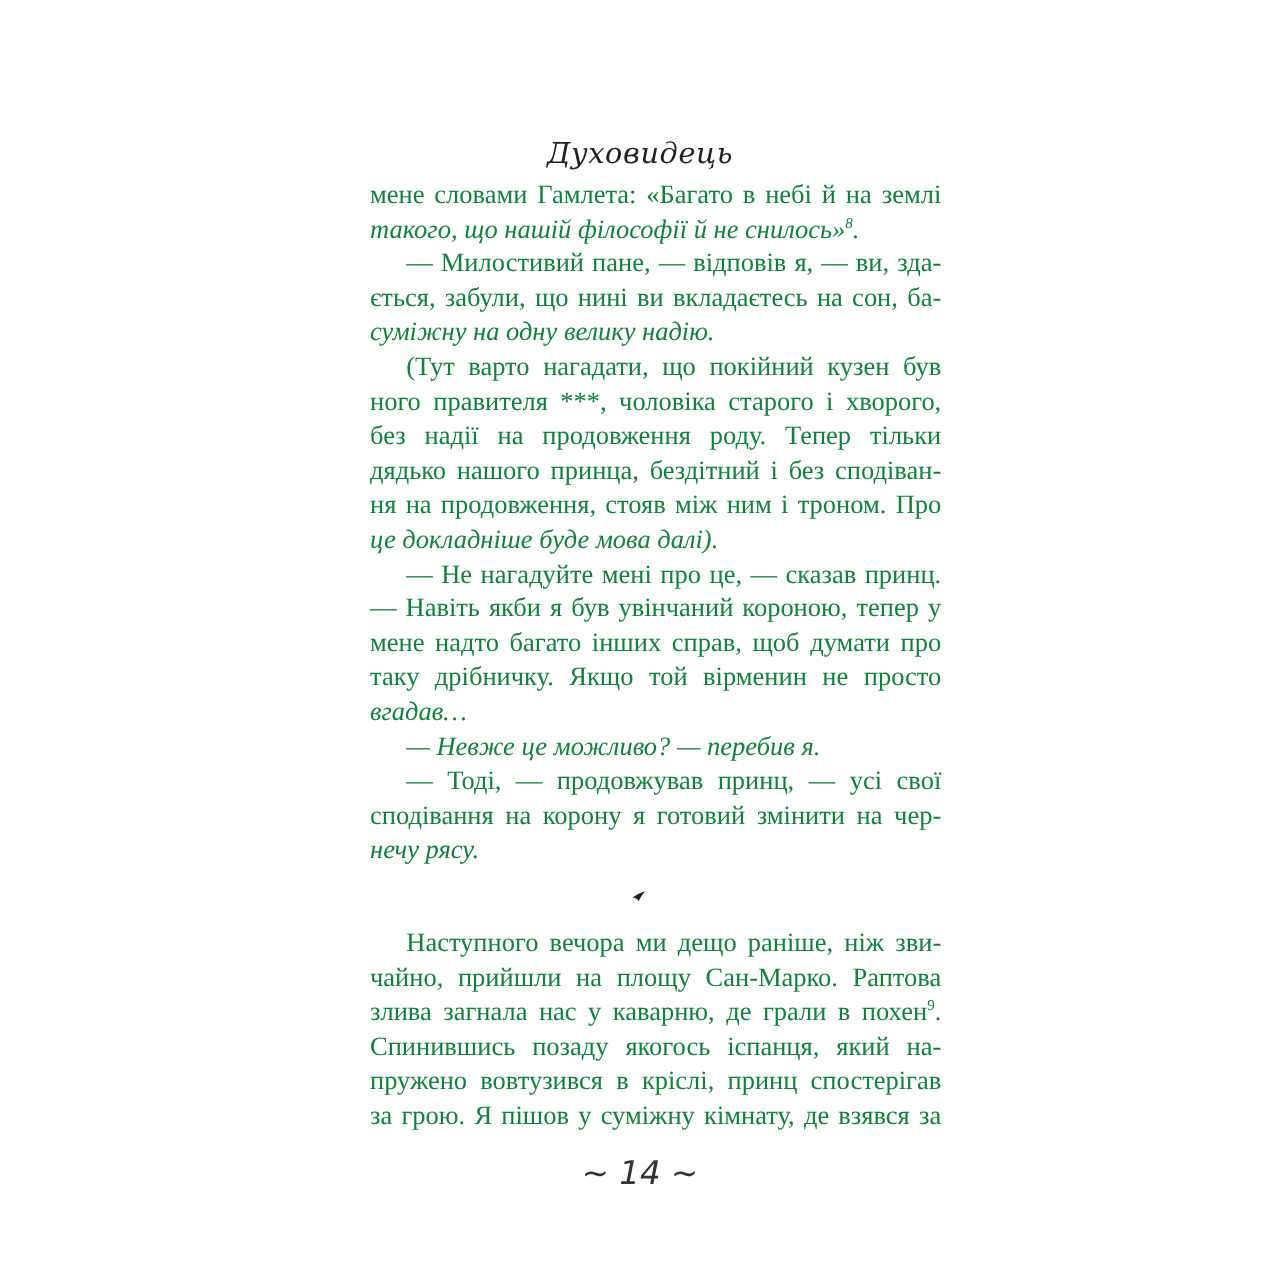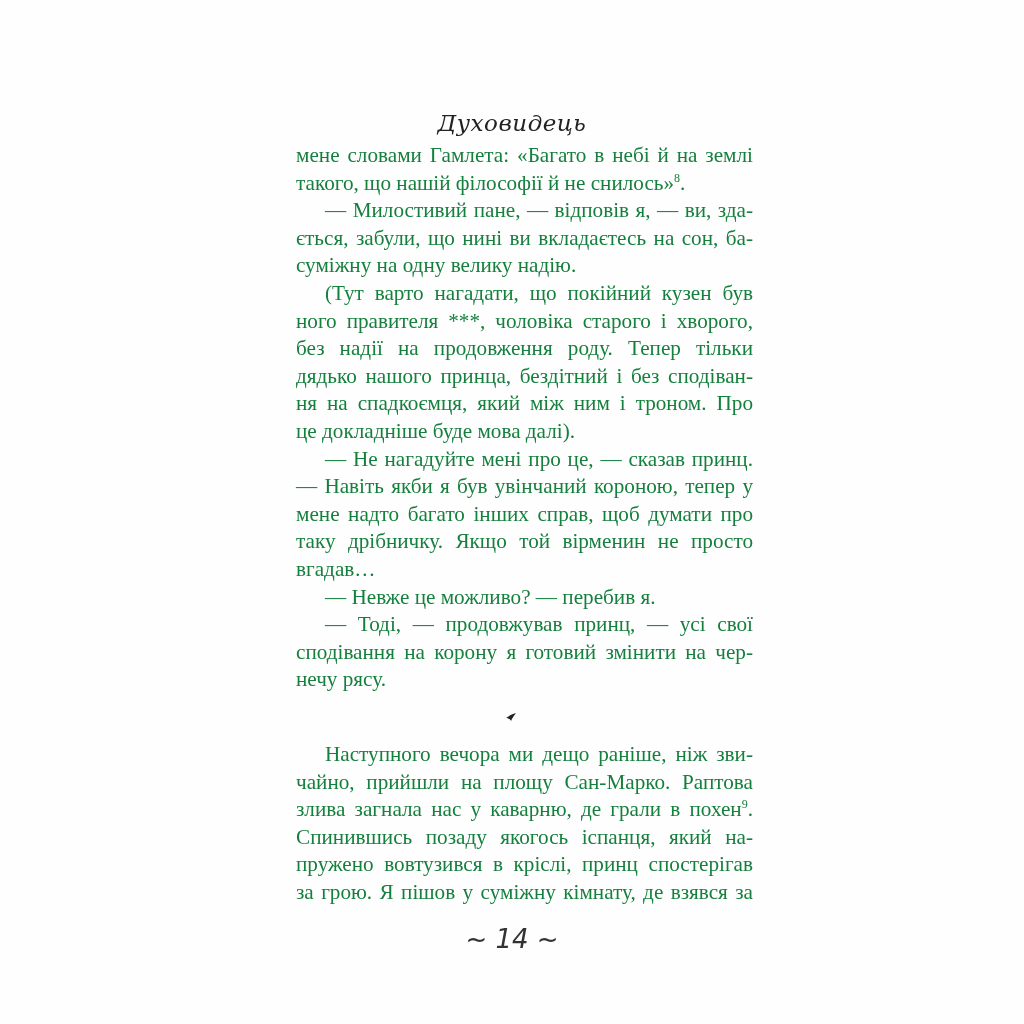--- a/index.html
+++ b/index.html
@@ -12,21 +12,21 @@
     margin-top:26px;
   }
   .text-block {
     position:absolute; left:296px; width:457px;
     font-family:"Liberation Serif", serif; font-size:21.2px; color:#15803d;
     line-height:27.6px;
   }
   .text-block.b1 { top:142px; }
   .text-block.b2 { top:741px; }
   .line { display:block; white-space:nowrap; text-align:justify; text-align-last:justify; height:27.6px; }
-  .line.last { text-align-last:left; }
+  .line.last { text-align-last:left;font-style:italic; }
   .line.indent { padding-left:29px; }
   sup { font-size:12px; line-height:0; vertical-align:8px; }
   .ornament { position:absolute; left:505px; top:712px; width:12px; height:10px; }
   .folio {
     position:absolute; left:0; width:1024px; top:924px; text-align:center;
     font-family:"DejaVu Sans", sans-serif; font-style:italic; font-size:26px; color:#333;
   }
 </style>
 </head>
 <body>
@@ -37,21 +37,21 @@
   <div class="text-block b1">
     <span class="line"><span>мене словами Гамлета: «Багато в небі й на землі</span></span>
     <span class="line last"><span>такого, що нашій філософії й не снилось»</span><sup>8</sup><span>.</span></span>
     <span class="line indent"><span>— Милостивий пане, — відповів я, — ви, зда-</span></span>
     <span class="line"><span>ється, забули, що нині ви вкладаєтесь на сон, ба-</span></span>
     <span class="line last"><span>суміжну на одну велику надію.</span></span>
     <span class="line indent"><span>(Тут варто нагадати, що покійний кузен був</span></span>
     <span class="line"><span>ного правителя ***, чоловіка старого і хворого,</span></span>
     <span class="line"><span>без надії на продовження роду. Тепер тільки</span></span>
     <span class="line"><span>дядько нашого принца, бездітний і без сподіван-</span></span>
-    <span class="line"><span>ня на спадкоємця, який між ним і троном. Про</span></span>
+    <span class="line"><span>ня на продовження, стояв між ним і троном. Про</span></span>
     <span class="line last"><span>це докладніше буде мова далі).</span></span>
     <span class="line indent"><span>— Не нагадуйте мені про це, — сказав принц.</span></span>
     <span class="line"><span>— Навіть якби я був увінчаний короною, тепер у</span></span>
     <span class="line"><span>мене надто багато інших справ, щоб думати про</span></span>
     <span class="line"><span>таку дрібничку. Якщо той вірменин не просто</span></span>
     <span class="line last"><span>вгадав…</span></span>
     <span class="line indent last"><span>— Невже це можливо? — перебив я.</span></span>
     <span class="line indent"><span>— Тоді, — продовжував принц, — усі свої</span></span>
     <span class="line"><span>сподівання на корону я готовий змінити на чер-</span></span>
     <span class="line last"><span>нечу рясу.</span></span>

